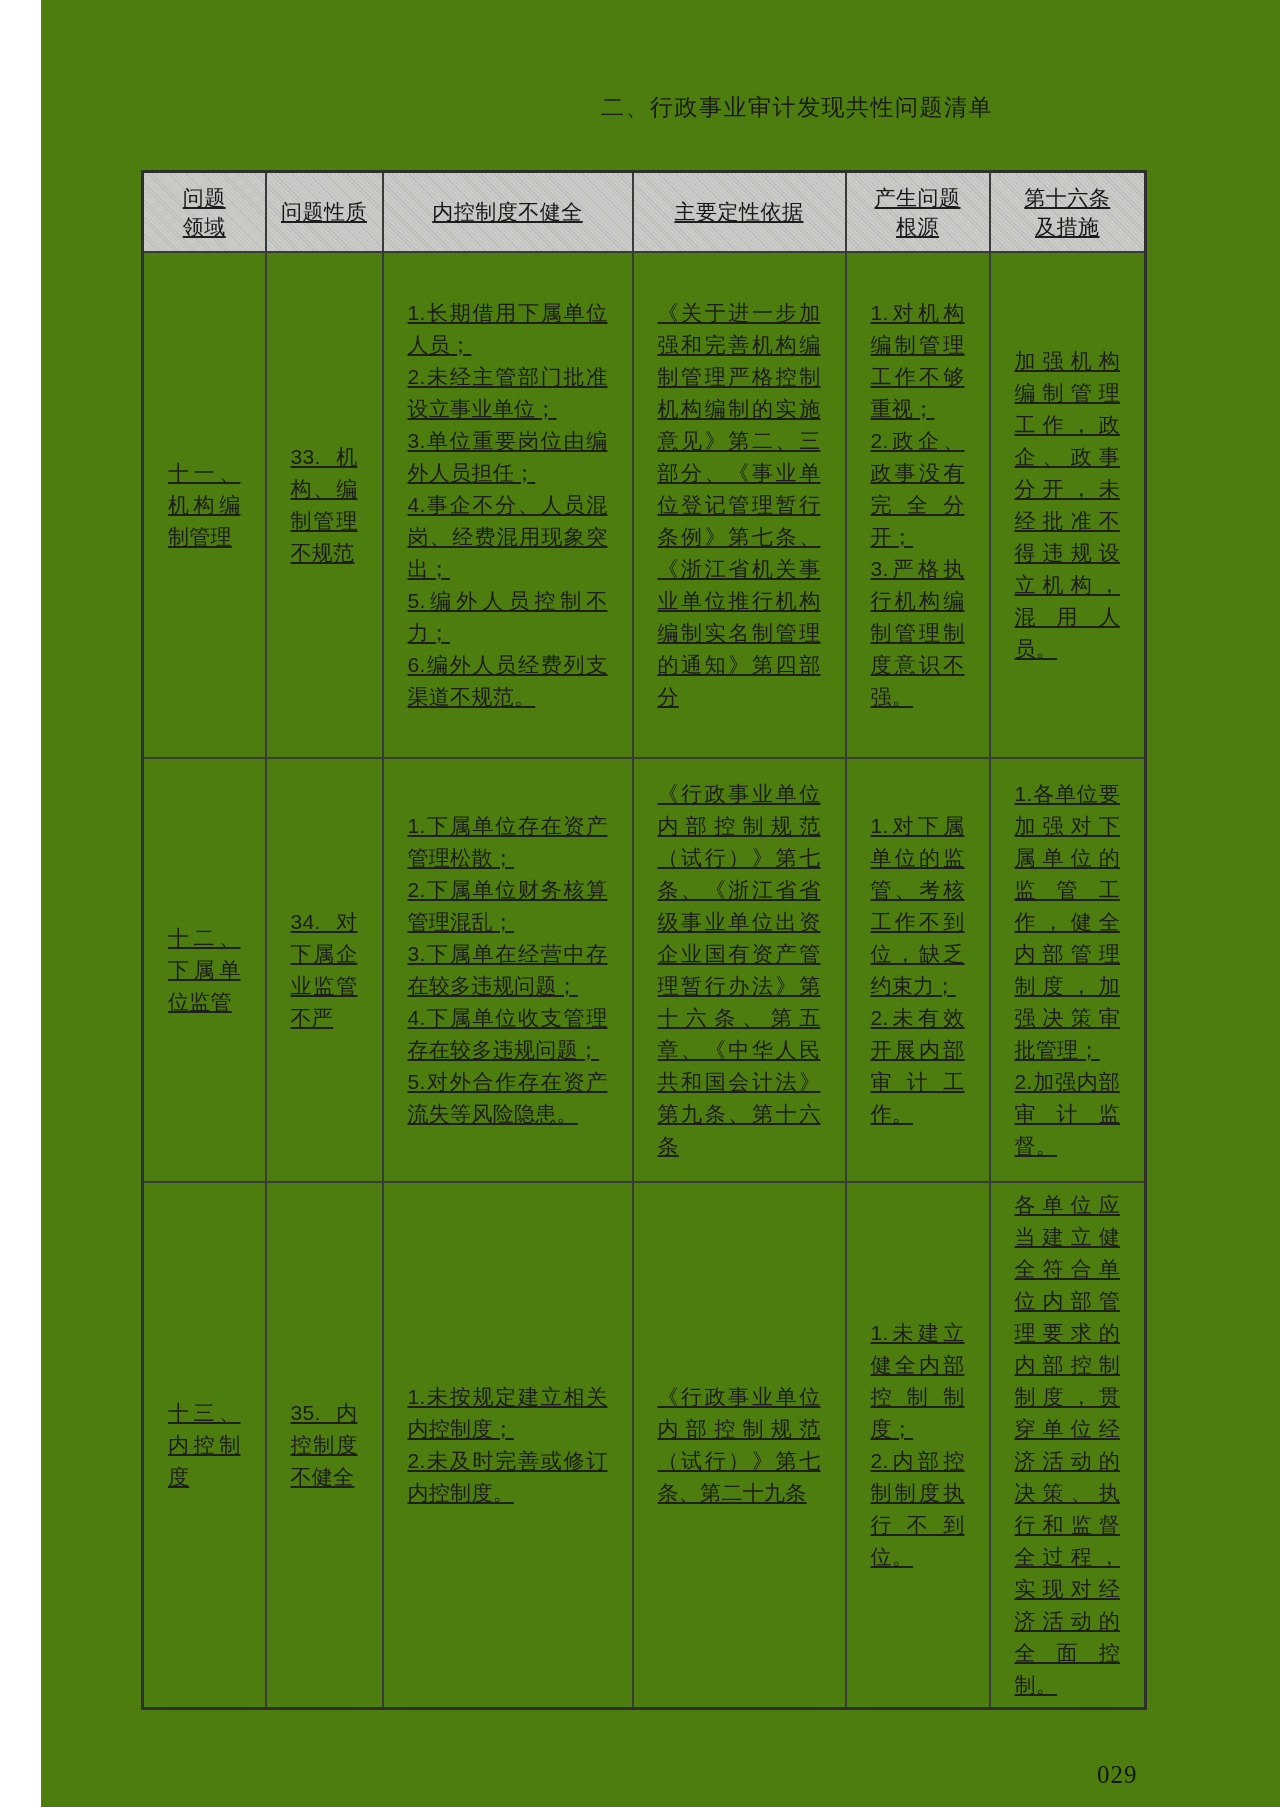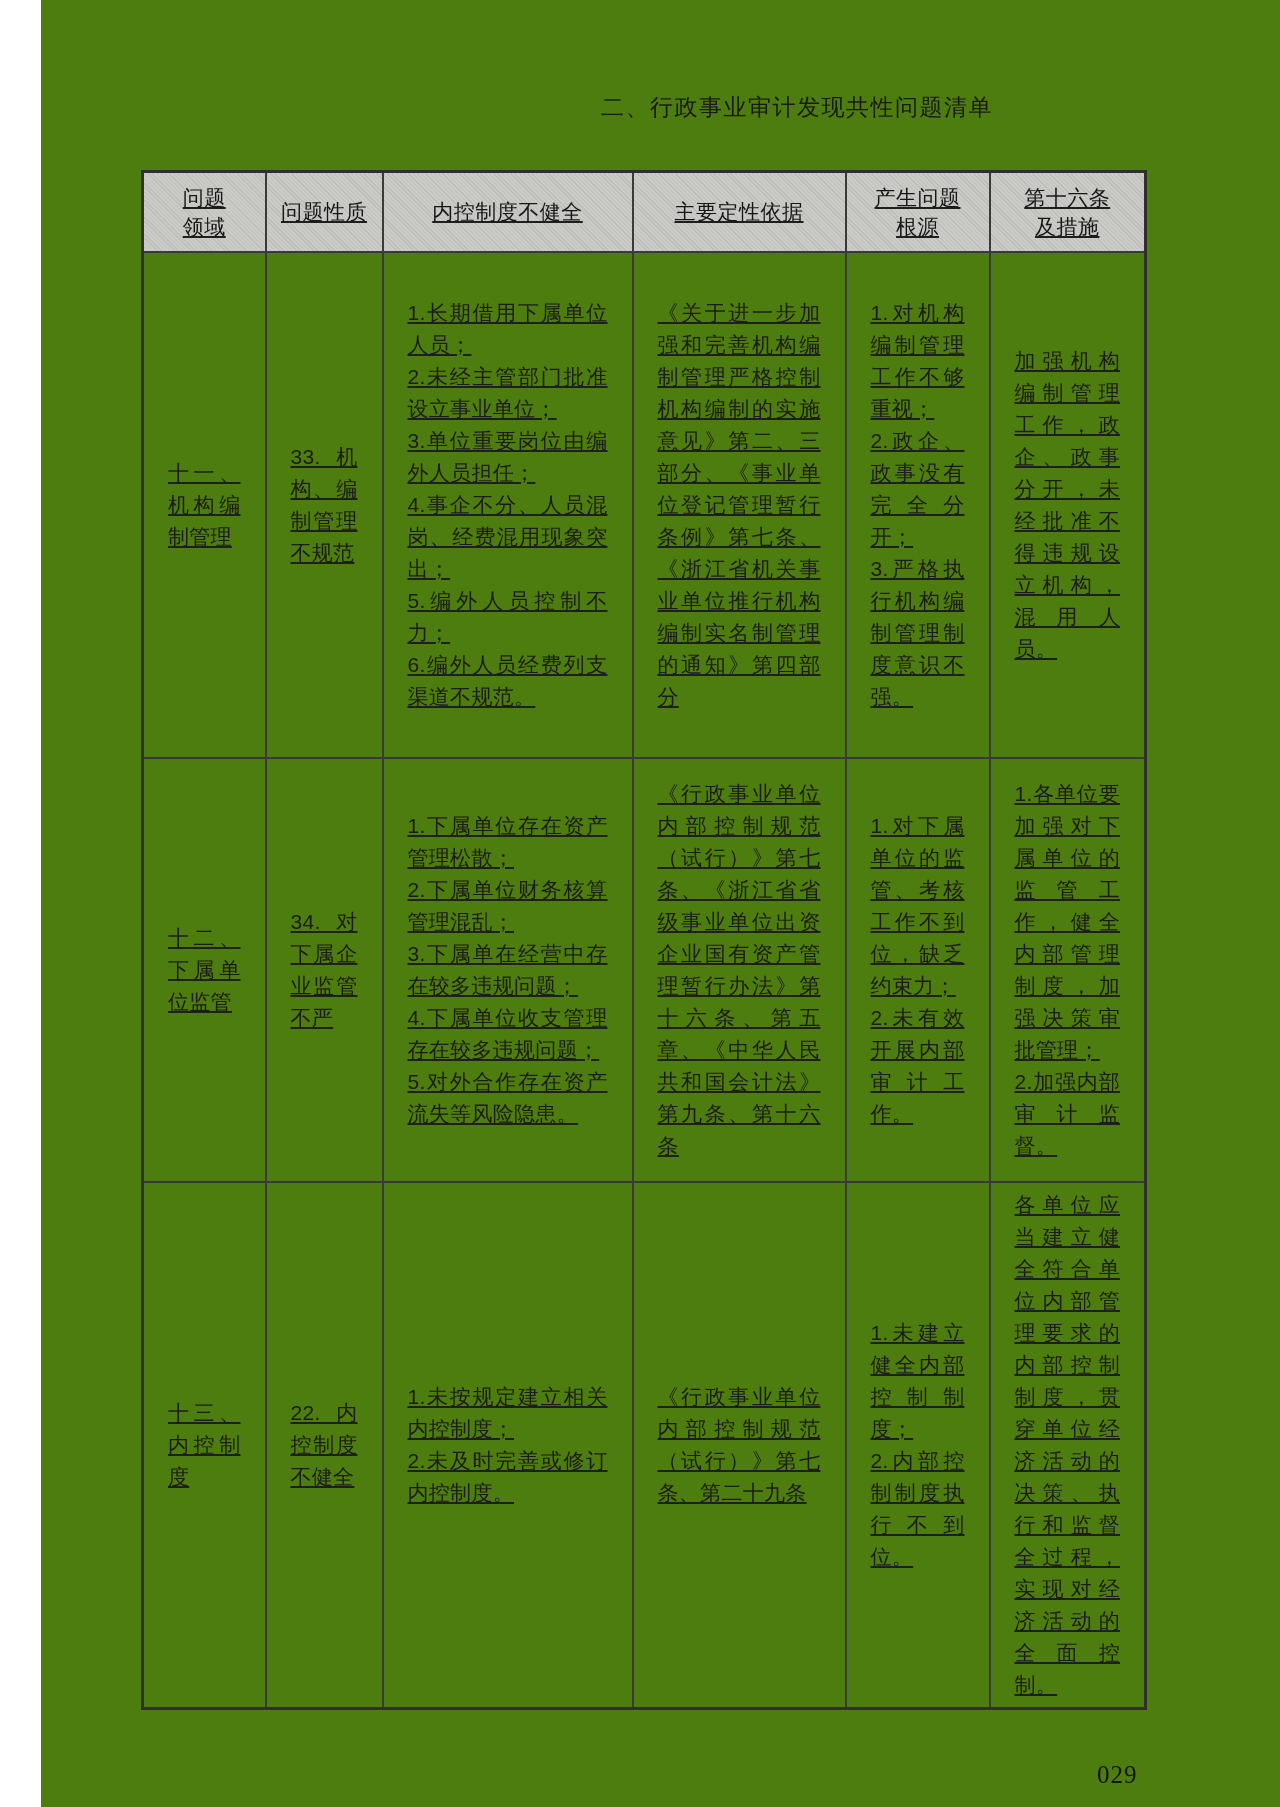--- a/index.html
+++ b/index.html
@@ -128,21 +128,21 @@
 5.对外合作存在资产流失等风险隐患。</td>
         <td class="bcell">《行政事业单位内部控制规范（试行）》第七条、《浙江省省级事业单位出资企业国有资产管理暂行办法》第十六条、第五章、《中华人民共和国会计法》第九条、第十六条</td>
         <td class="bcell">1.对下属单位的监管、考核工作不到位，缺乏约束力；
 2.未有效开展内部审计工作。</td>
         <td class="bcell">1.各单位要加强对下属单位的监管工作，健全内部管理制度，加强决策审批管理；
 2.加强内部审计监督。</td>
       </tr>
 
       <tr class="row-3">
         <td class="bcell">十三、内控制度</td>
-        <td class="bcell">22. 内控制度不健全</td>
+        <td class="bcell">35. 内控制度不健全</td>
         <td class="bcell">1.未按规定建立相关内控制度；
 2.未及时完善或修订内控制度。</td>
         <td class="bcell">《行政事业单位内部控制规范（试行）》第七条、第二十九条</td>
         <td class="bcell">1.未建立健全内部控制制度；
 2.内部控制制度执行不到位。</td>
         <td class="bcell">各单位应当建立健全符合单位内部管理要求的内部控制制度，贯穿单位经济活动的决策、执行和监督全过程，实现对经济活动的全面控制。</td>
       </tr>
     </tbody>
   </table>
 

